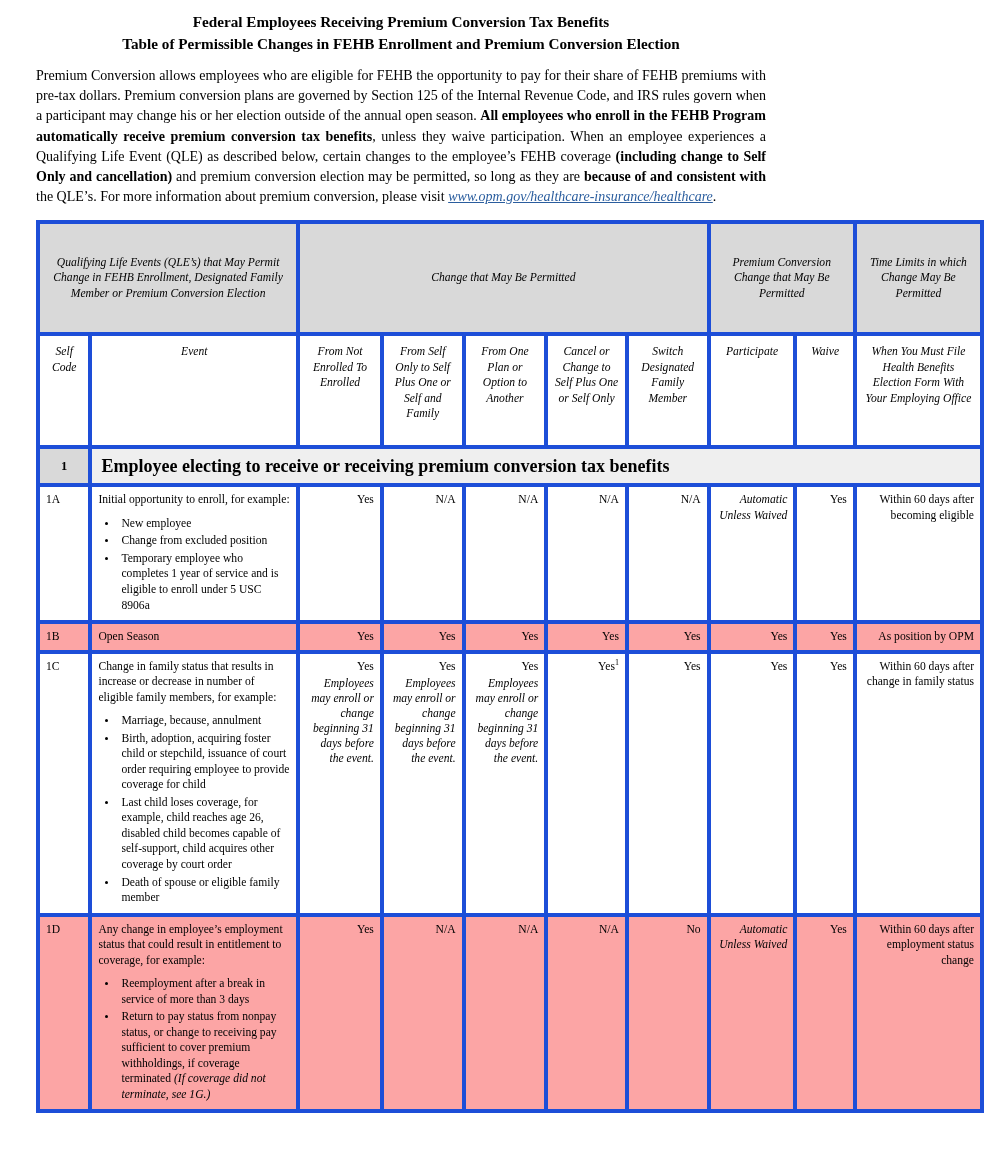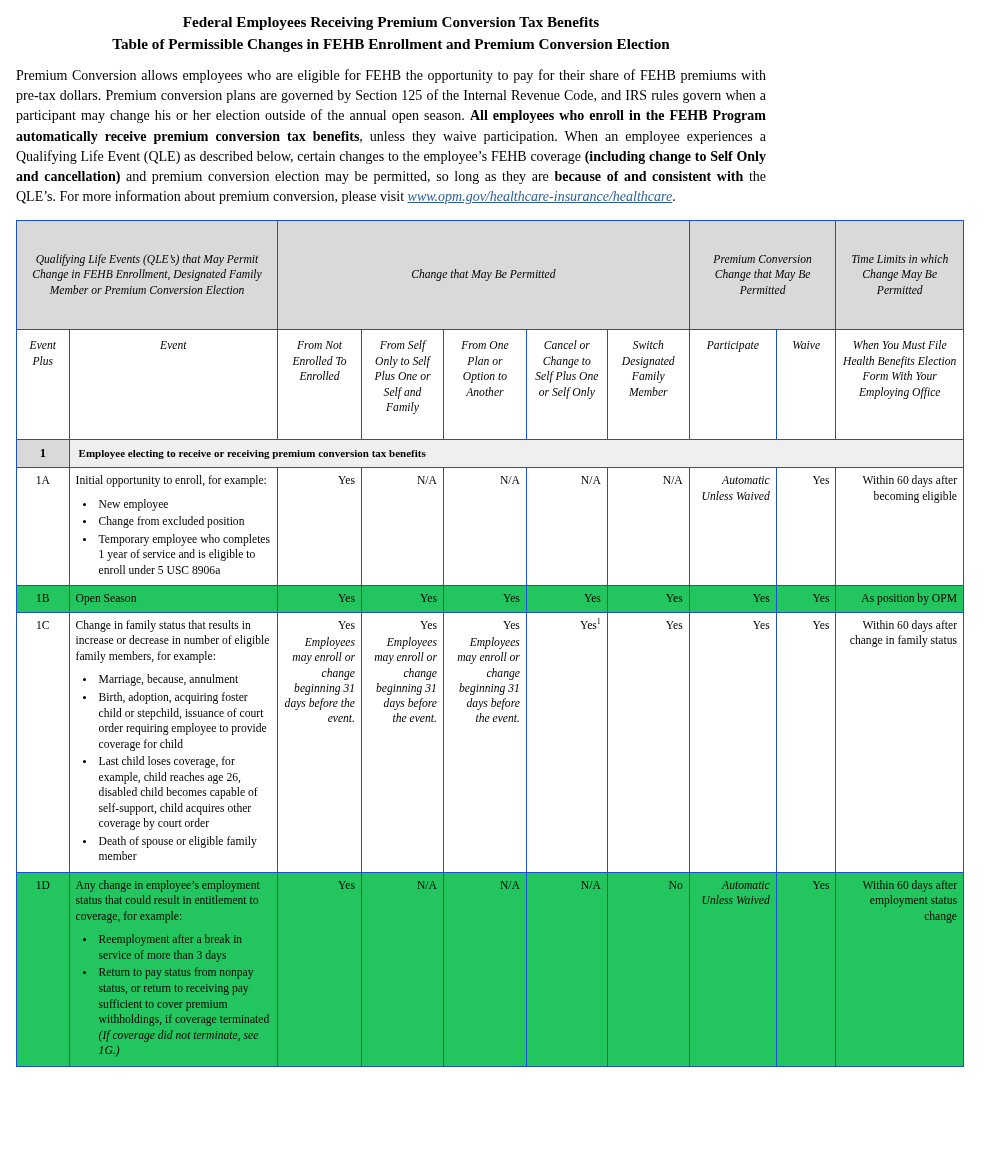--- a/index.html
+++ b/index.html
@@ -10,21 +10,21 @@
   body {
     width: 1000px;
     min-height: 1153px;
     font-family: "Liberation Serif", "DejaVu Serif", serif;
     color: #000000;
     -webkit-font-smoothing: antialiased;
   }
   .page {
     width: 792px;
     box-sizing: border-box;
-    padding: 8px 26px 10px 16px;
+    padding: 8px 26px 10px 36px;
   }
 
   
   .doc-title {
     text-align: center;
     font-weight: bold;
     font-size: 15.2px;
     line-height: 1.42;
     margin: 3px 0 0 0;
   }
@@ -47,21 +47,21 @@
 
   
   table.fehb {
     margin-top: 13px;
     border-collapse: collapse;
     width: 948px;
     table-layout: fixed;
     border: 1.6px solid #6e6e6e;
   }
   table.fehb td, table.fehb th {
-    border: 1px solid #1d4ed8;
+    border: 4px solid #1d4ed8;
     vertical-align: top;
     padding: 5px 6px 5px 6px;
     font-size: 11.6px;
     line-height: 1.34;
     font-weight: normal;
   }
 
   
   .grp {
     background: #d9d9d9;
@@ -94,40 +94,40 @@
     padding-bottom: 5px;
   }
   tr.section td.code {
     text-align: center;
     font-weight: bold;
     font-size: 12.6px;
     background: #d9d9d9;
   }
   tr.section td.title {
     font-weight: bold;
-    font-size: 11px;
+    font-size: 18px;
     padding-left: 9px;
   }
 
   
   td.code {
-    text-align: center;
+    text-align: left;
     font-size: 11.6px;
     padding-top: 7px;
   }
   td.event { font-size: 12.2px; line-height: 1.38; padding-top: 7px; }
   td.ctr {
     text-align: right;
     font-size: 12.2px;
     padding-top: 7px;
     line-height: 1.34;
   }
   td.note { font-size: 12.2px; line-height: 1.38; padding-top: 7px; text-align: right; }
 
-  tr.shade td { background: #22c55e; }
+  tr.shade td { background: #fca5a5; }
 
   .ital { font-style: italic; }
   .bi { font-weight: bold; font-style: italic; }
   .sub-note {
     display: block;
     font-style: italic;
     margin-top: 2px;
     line-height: 1.3;
   }
   sup { font-size: 8px; vertical-align: super; line-height: 0; }
@@ -172,21 +172,21 @@
 
     <tbody>
         <tr>
       <td class="grp tall" colspan="2">Qualifying Life Events (QLE’s) that May Permit Change in FEHB Enrollment, Designated Family Member or Premium Conversion Election</td>
       <td class="grp tall" colspan="5">Change that May Be Permitted</td>
       <td class="grp tall" colspan="2">Premium Conversion Change that May Be Permitted</td>
       <td class="grp tall">Time Limits in which Change May Be Permitted</td>
     </tr>
 
     <tr>
-      <td class="sub">Event Plus</td>
+      <td class="sub">Self Code</td>
       <td class="sub">Event</td>
       <td class="sub">From Not Enrolled To Enrolled</td>
       <td class="sub">From Self Only to Self Plus One or Self and Family</td>
       <td class="sub">From One Plan or Option to Another</td>
       <td class="sub">Cancel or Change to Self Plus One or Self Only</td>
       <td class="sub">Switch Designated Family Member</td>
       <td class="sub">Participate</td>
       <td class="sub">Waive</td>
       <td class="sub">When You Must File Health Benefits Election Form With Your Employing Office</td>
     </tr>
@@ -260,21 +260,21 @@
       <td class="ctr">Yes</td>
       <td class="note">Within 60 days after change in family status</td>
     </tr>
 
     <tr class="shade">
       <td class="code">1D</td>
       <td class="event">
         <span>Any change in employee’s employment status that could result in entitlement to coverage, for example:</span>
         <ul class="blist">
           <li>Reemployment after a break in service of more than 3 days</li>
-          <li id="row1d-bullet2"><span>Return to pay status from nonpay status, or return to receiving pay sufficient to cover premium withholdings, if coverage terminated </span><span class="ital">(If coverage did not terminate, see 1G.)</span></li>
+          <li id="row1d-bullet2"><span>Return to pay status from nonpay status, or change to receiving pay sufficient to cover premium withholdings, if coverage terminated </span><span class="ital">(If coverage did not terminate, see 1G.)</span></li>
         </ul>
       </td>
       <td class="ctr">Yes</td>
       <td class="ctr">N/A</td>
       <td class="ctr">N/A</td>
       <td class="ctr">N/A</td>
       <td class="ctr">No</td>
       <td class="ctr bi">Automatic Unless Waived</td>
       <td class="ctr">Yes</td>
       <td class="note">Within 60 days after employment status change</td>

